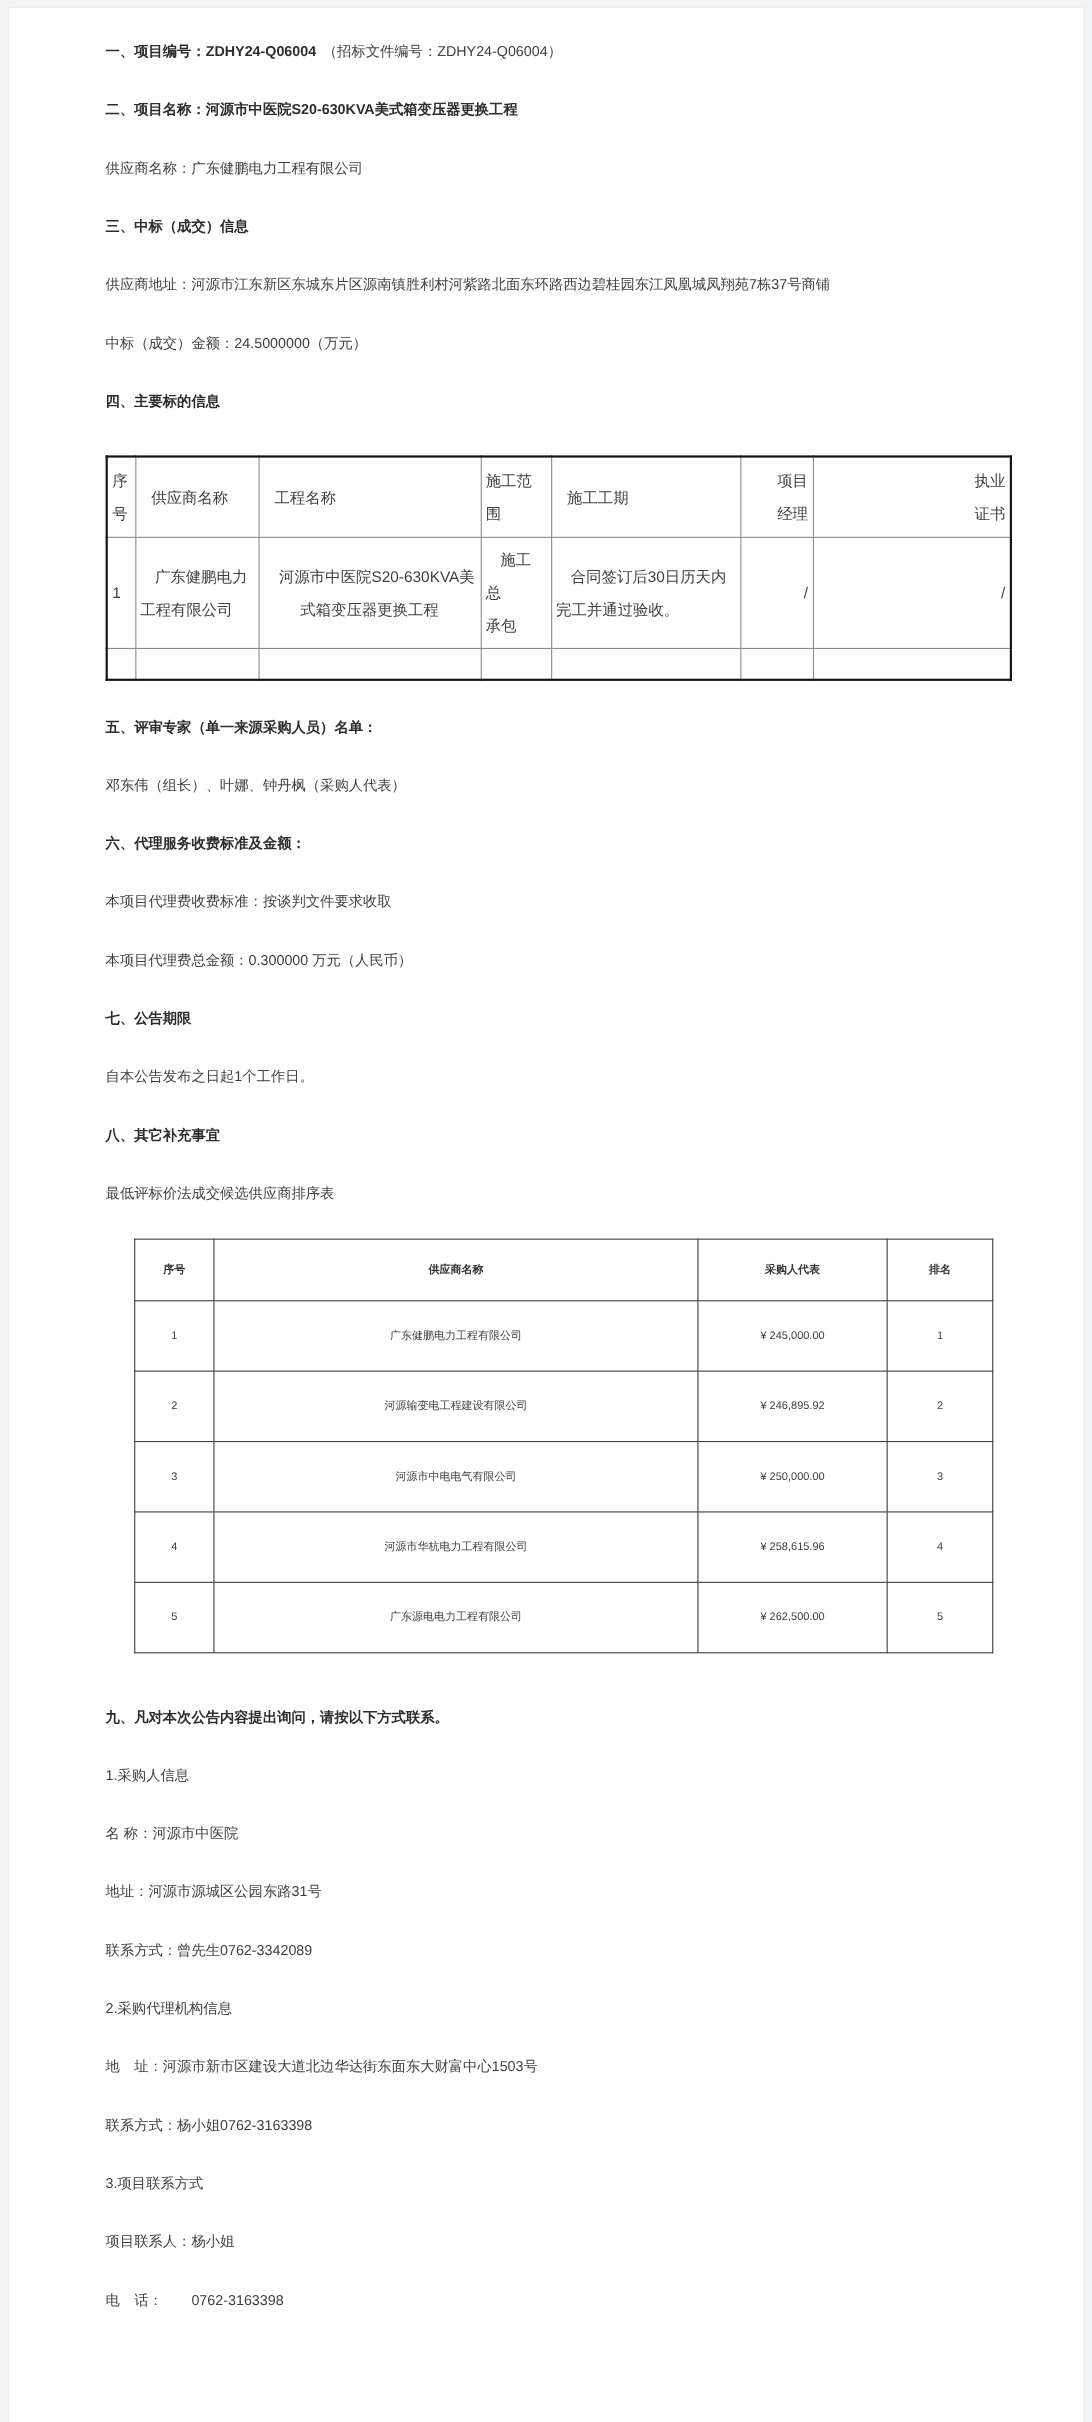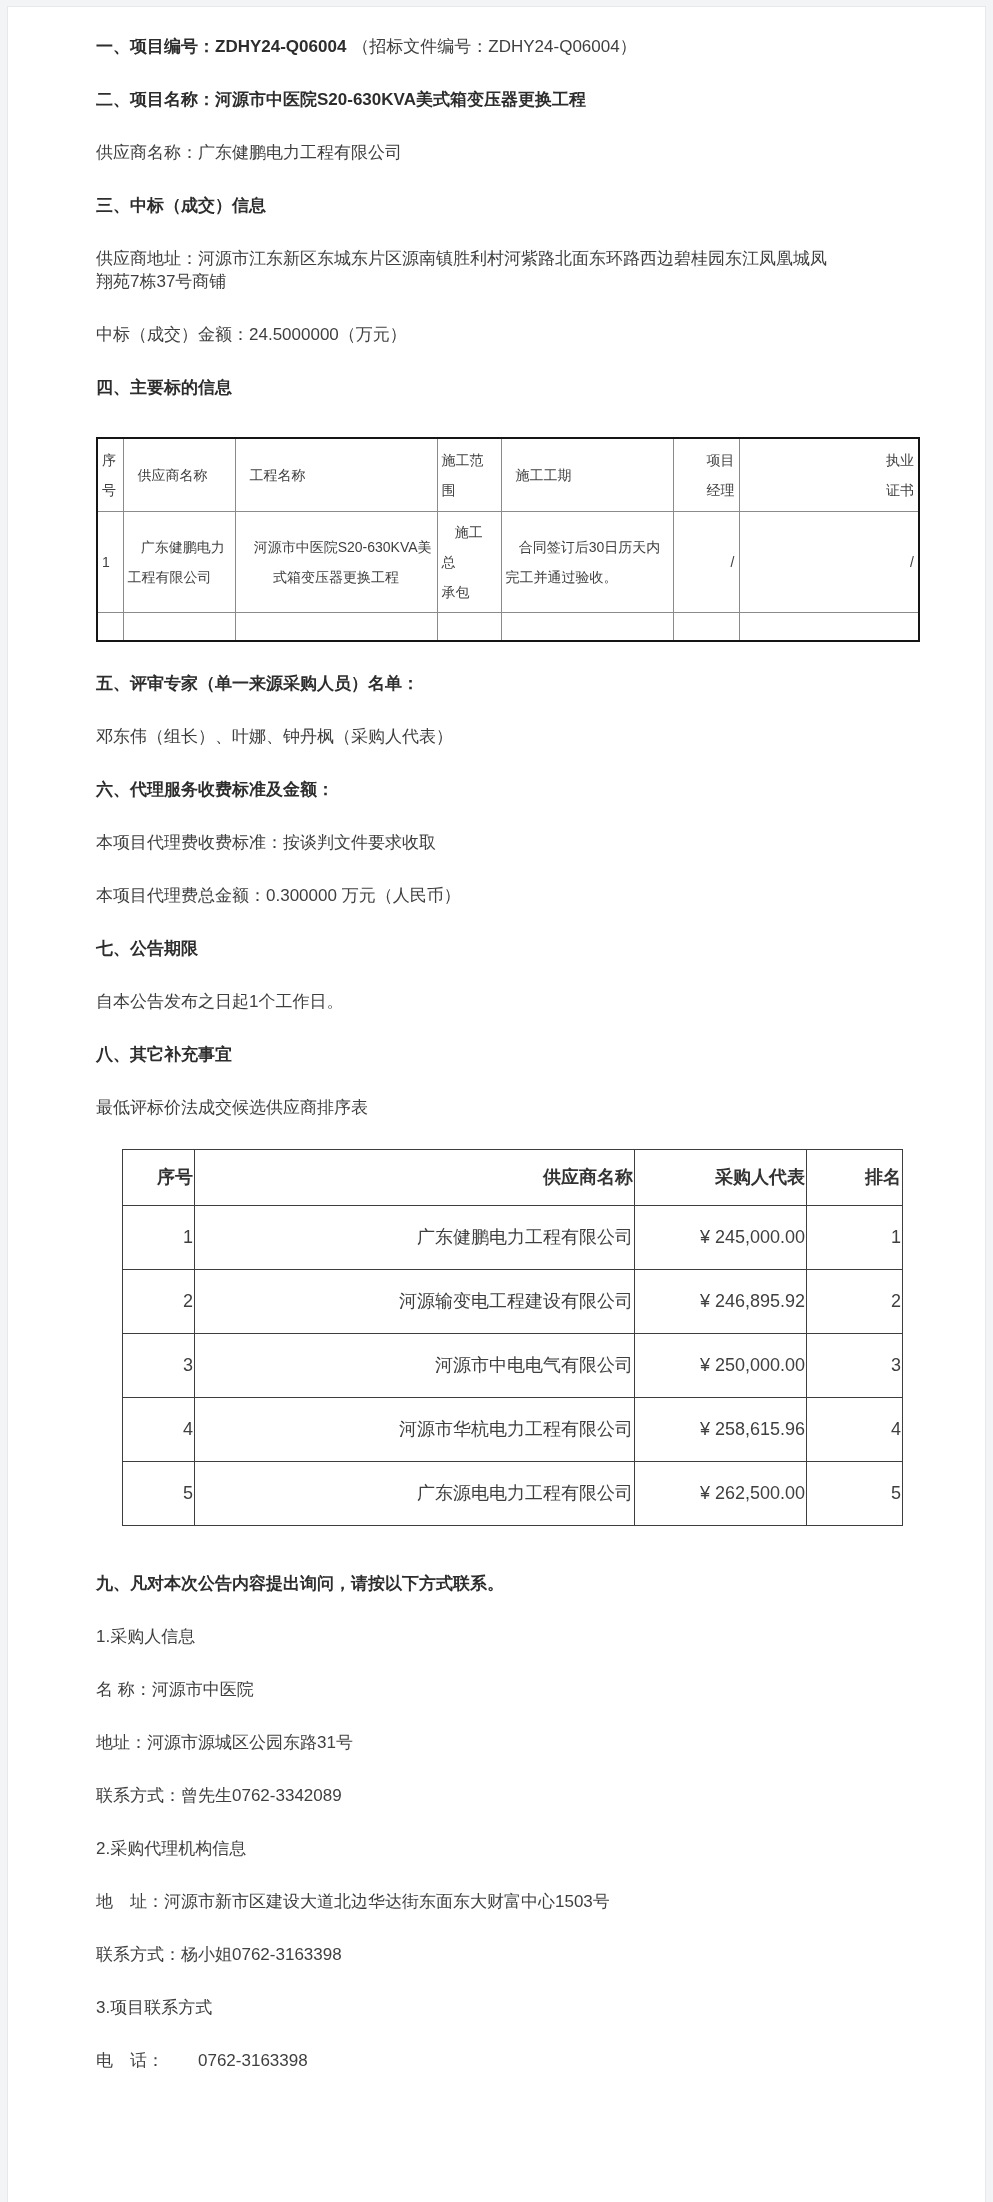--- a/index.html
+++ b/index.html
@@ -10,21 +10,21 @@
     color: #3d3d3d;
   }
   .page-card {
     background: #ffffff;
     border: 1px solid #e7e8ea;
     margin: 6px 7px;
     min-height: 2188px;
     padding: 28px 70px 110px 88px;
   }
   .line {
-    font-size: 17px;
+    font-size: 13px;
     line-height: 23px;
     margin: 0 0 30px 0;
     color: #3f3f3f;
   }
   .heading {
     font-weight: bold;
     color: #2d2d2d;
   }
   .h1mix .rest { font-weight: normal; color: #3f3f3f; margin-left: 6px; }
   .addr { max-width: 740px; }
@@ -57,23 +57,23 @@
 
   
   .t2 {
     margin: 6px 0 46px 26px;
     border: 1px solid #3e3e3e;
     table-layout: fixed;
     width: 780px;
   }
   .t2 th, .t2 td {
     border: 1px solid #3e3e3e;
-    font-size: 18px;
+    font-size: 10px;
     color: #3f3f3f;
-    text-align: right;
+    text-align: center;
     vertical-align: middle;
   }
   .t2 th { font-weight: bold; height: 56px; color: #333; }
   .t2 td { height: 64px; font-weight: normal; }
 </style>
 </head>
 <body>
 
 <div class="page-card">
 
@@ -216,15 +216,16 @@
   <div class="line">1.采购人信息</div>
   <div class="line">名 称：河源市中医院</div>
   <div class="line">地址：河源市源城区公园东路31号</div>
   <div class="line">联系方式：曾先生0762-3342089</div>
 
   <div class="line">2.采购代理机构信息</div>
   <div class="line">地　址：河源市新市区建设大道北边华达街东面东大财富中心1503号</div>
   <div class="line">联系方式：杨小姐0762-3163398</div>
 
   <div class="line">3.项目联系方式</div>
+  <div class="line">项目联系人：杨小姐</div>
   <div class="line">电　话：　　0762-3163398</div>
 
 </div>
 
 </body></html>

